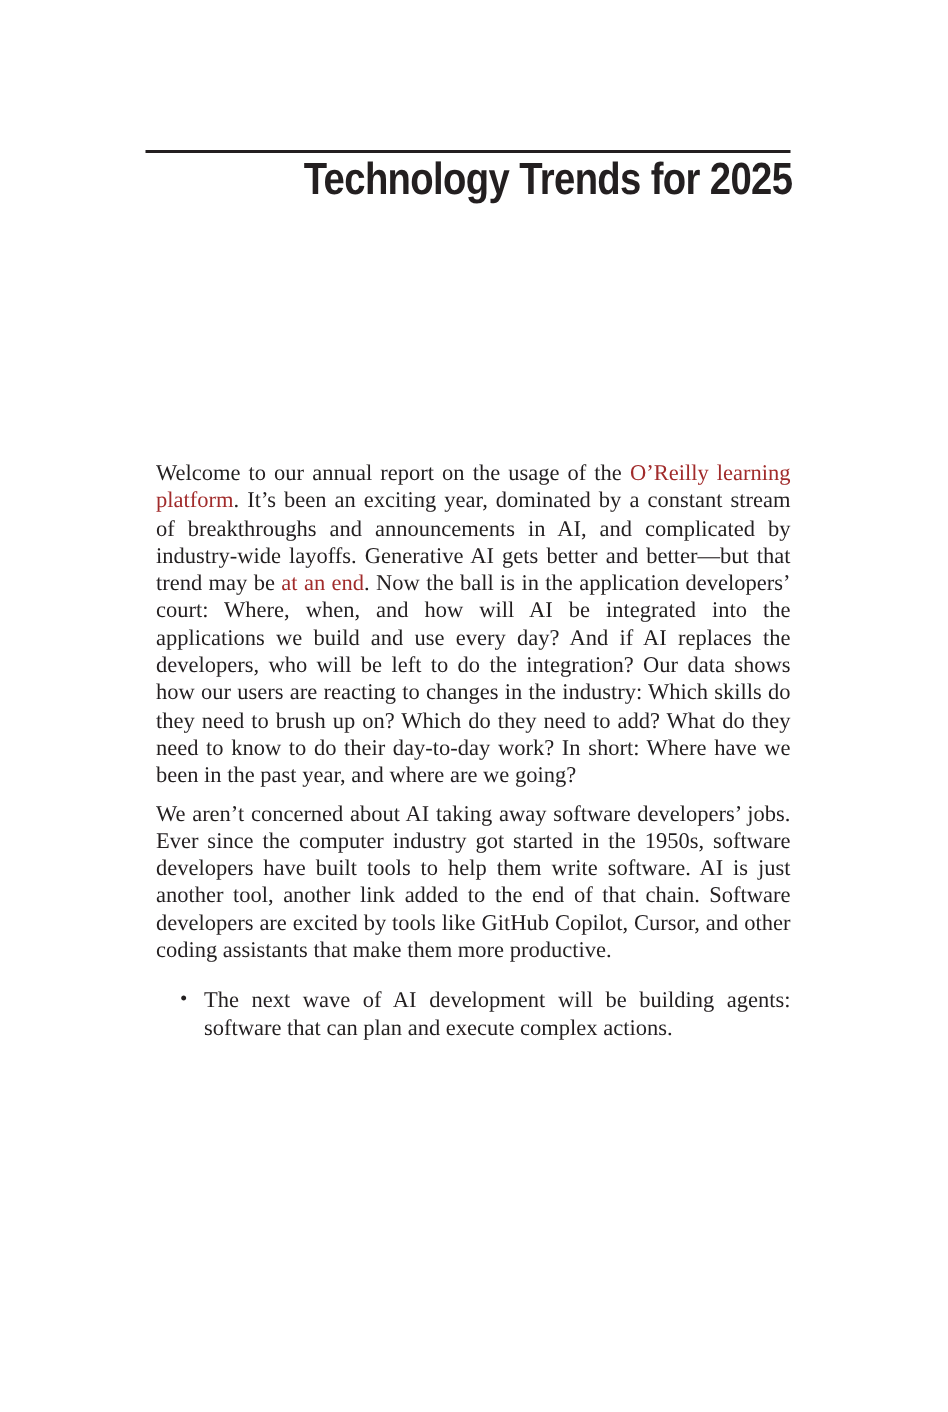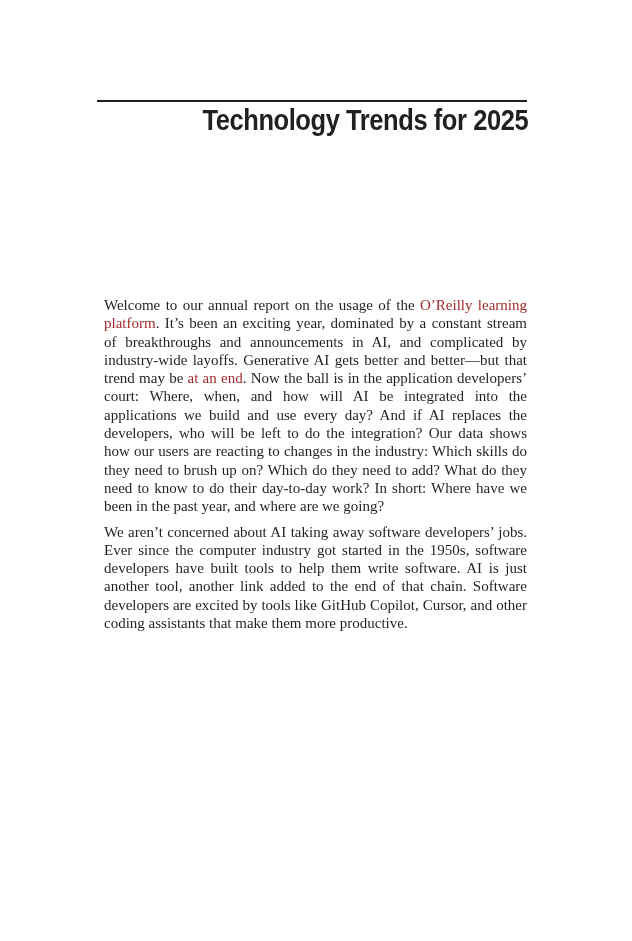--- a/index.html
+++ b/index.html
@@ -35,21 +35,21 @@
     line-height: 34px;
     letter-spacing: -0.5px;
     color: var(--ink, #231f20);
     white-space: nowrap;
     transform: scaleX(0.85);
     transform-origin: 100% 50%;
   }
   .body-text {
     position: absolute;
     left: 104px;
-    top: 296px;
+    top: 307px;
     width: 423px;
     font-size: 15px;
     line-height: 18.3px;
     text-align: justify;
   }
   .para {
     margin: 0 0 7px 0;
   }
   .inline-link {
     color: var(--link, #a12b2b);
@@ -94,20 +94,21 @@
 <div class="page" style="--ink: #231f20; --link: #a12b2b; --paper: #ffffff;">
 
   <div class="header-rule"></div>
 
   <h1 class="page-title">Technology Trends for 2025</h1>
 
   <div class="body-text">
     <p class="para"><span>Welcome to our annual report on the usage of the </span><span class="inline-link">O’Reilly learning platform</span><span>. It’s been an exciting year, dominated by a constant stream of breakthroughs and announcements in AI, and complicated by industry-wide layoffs. Generative AI gets better and better—but that trend may be </span><span class="inline-link">at an end</span><span>. Now the ball is in the application developers’ court: Where, when, and how will AI be integrated into the applications we build and use every day? And if AI replaces the developers, who will be left to do the integration? Our data shows how our users are reacting to changes in the industry: Which skills do they need to brush up on? Which do they need to add? What do they need to know to do their day-to-day work? In short: Where have we been in the past year, and where are we going?</span></p>
     <p class="para"><span>We aren’t concerned about AI taking away software developers’ jobs. Ever since the computer industry got started in the 1950s, software developers have built tools to help them write software. AI is just another tool, another link added to the end of that chain. Software developers are excited by tools like GitHub Copilot, Cursor, and other coding assistants that make them more productive.</span></p>
     <ul class="bullet-list">
+      <li>The next wave of AI development will be building agents: software that can plan and execute complex actions.</li>
     </ul>
   </div>
 
   <div class="footer-rule"></div>
 
   <div class="page-number">1</div>
 
 </div>
 
 </body></html>

